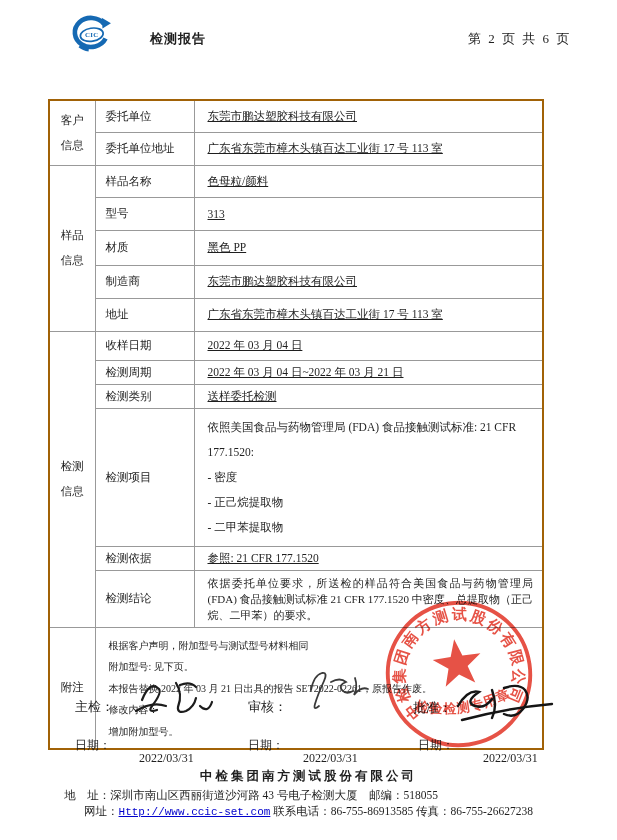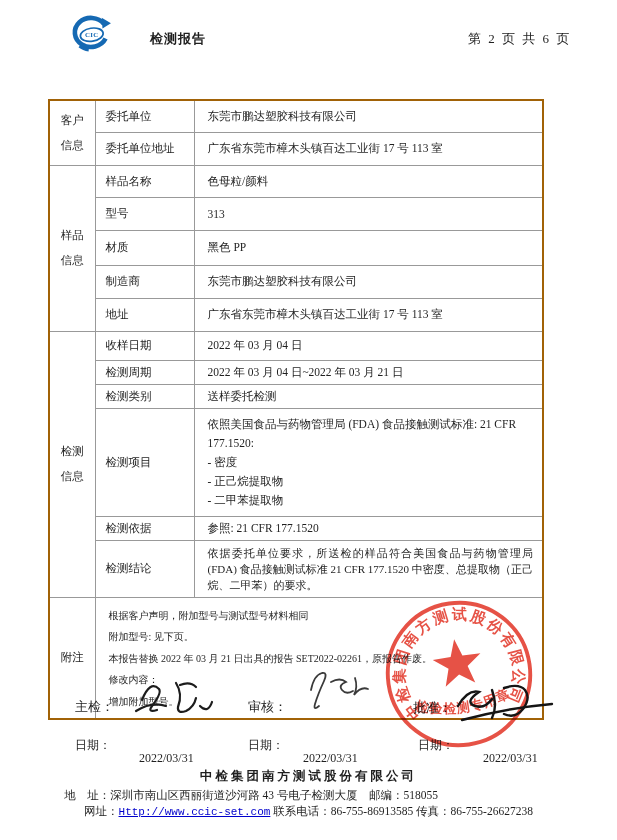--- a/index.html
+++ b/index.html
@@ -10,22 +10,22 @@
   .hdr-title { position:absolute; left:150px; top:30px; font-size:13px; font-weight:bold; letter-spacing:1px; }
   .hdr-no    { position:absolute; left:237px; top:30px; font-size:12.5px; font-weight:bold; }
   .hdr-page  { position:absolute; left:468px; top:30px; font-size:13px; font-weight:normal; letter-spacing:2px; }
   .logo { position:absolute; left:68px; top:14px; width:46px; height:46px; }
 
   
   table.report { position:absolute; left:48px; top:75px; width:494px; border-collapse:collapse; table-layout:fixed; border:2px solid #a16207; font-size:11.5px;margin-top:24px; }
   table.report td { border:1px solid #999; vertical-align:middle; }
   td.sec { text-align:center; line-height:25px; font-size:11.5px; }
   td.lbl { padding-left:10px; }
-  td.val { padding-left:13px; padding-right:8px; }
-  td.val-multi { padding:6px 10px 6px 13px; vertical-align:top; line-height:19px; }
+  td.val { padding-left:13px; padding-right:8px;text-decoration:underline; }
+  td.val-multi { padding:6px 10px 6px 13px; vertical-align:top; line-height:25px; }
   td.val-just  { padding:4px 9px 4px 13px; vertical-align:middle; line-height:16px; text-align:justify; font-size:11px; }
   td.notes { padding:7px 10px 6px 13px; vertical-align:top; line-height:21.5px; font-size:10px; }
 
   
   .sig-label { position:absolute; font-size:13px; }
   .sig-svg { position:absolute; }
   .date-label { position:absolute; font-size:12px; }
   .date-val { position:absolute; font-size:12px;margin-top:14px; }
 
   

